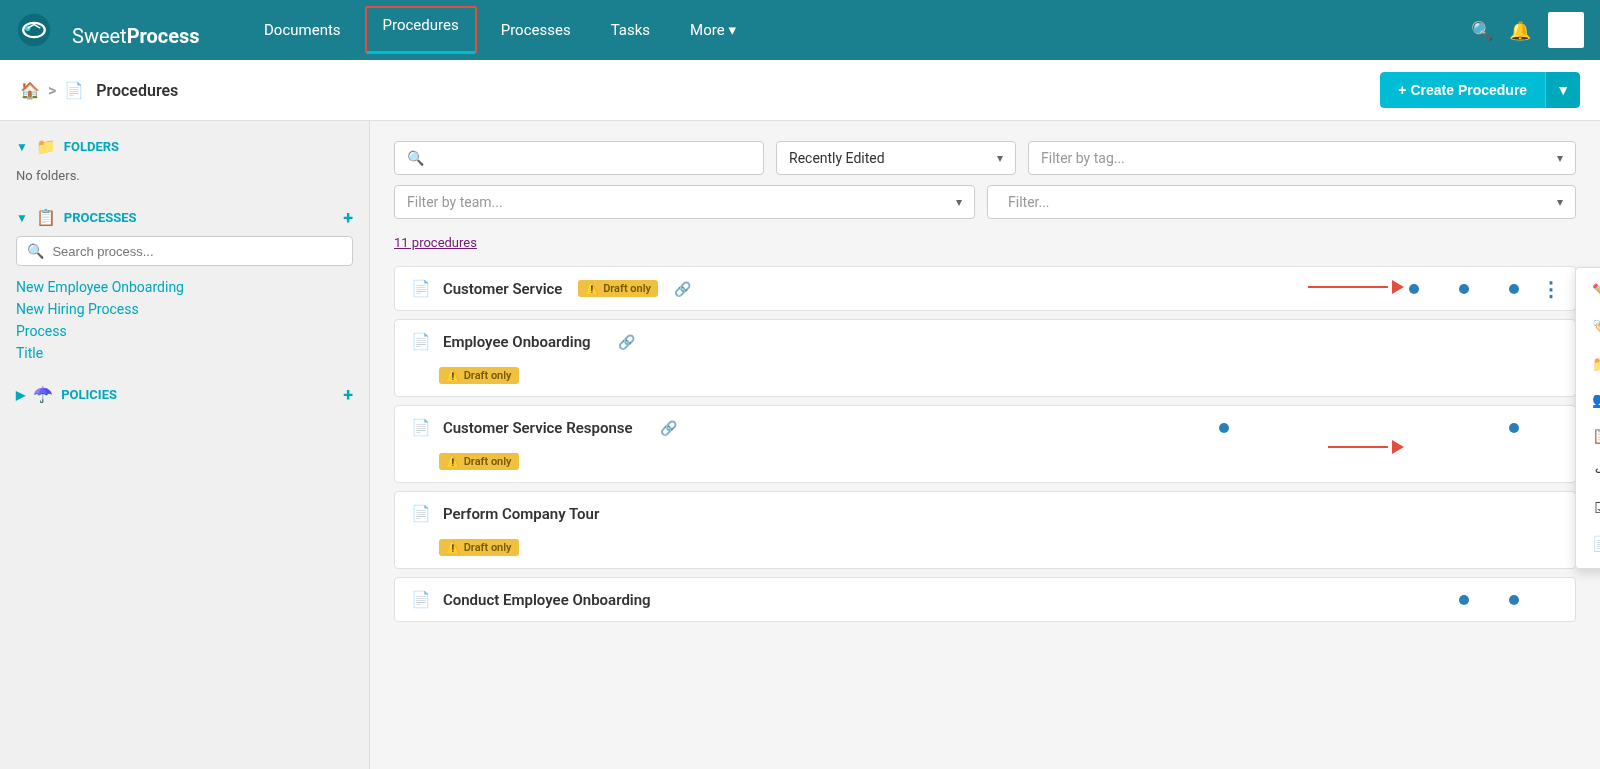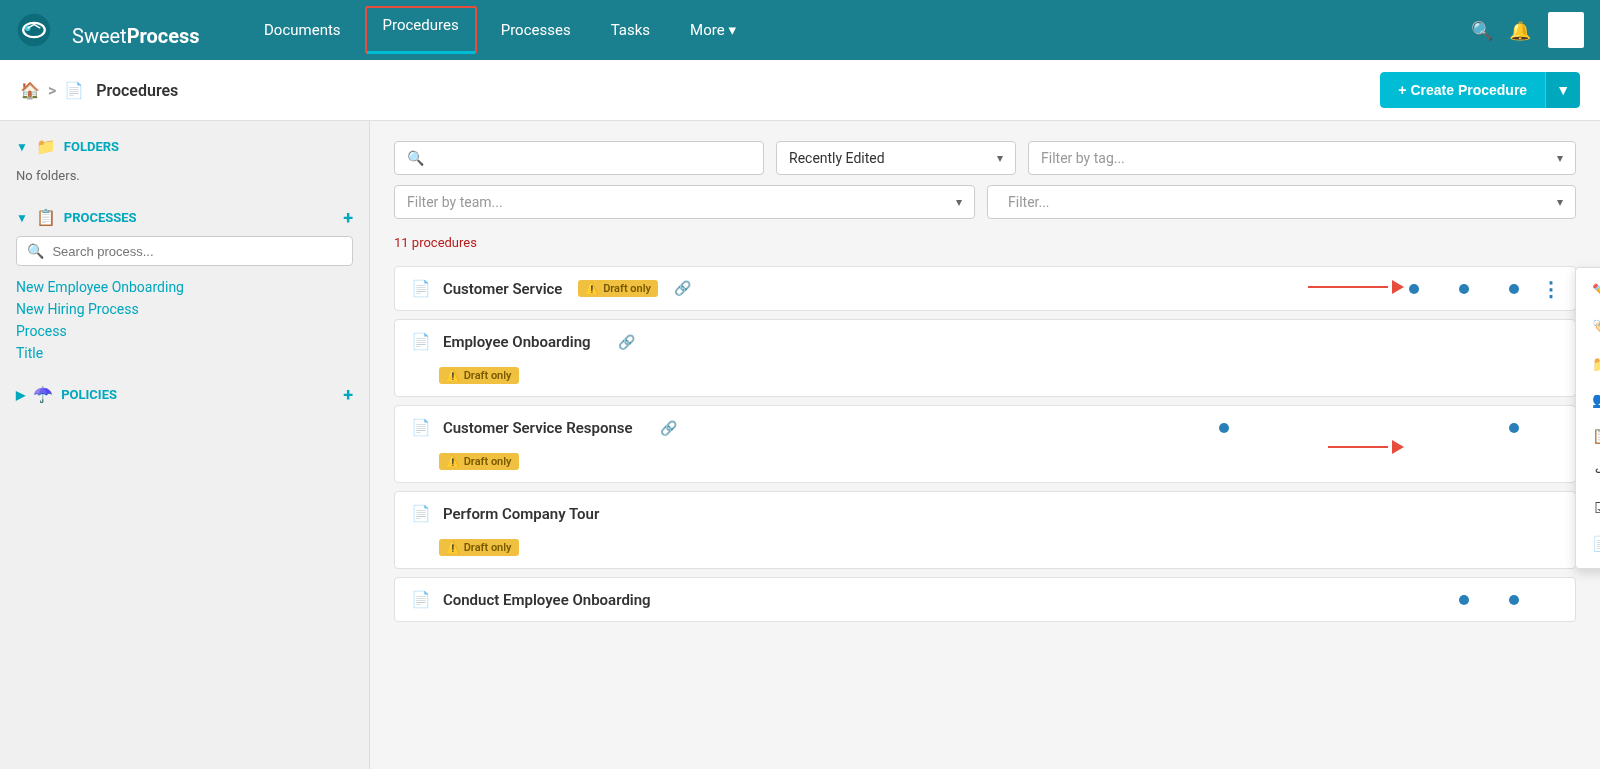--- a/index.html
+++ b/index.html
@@ -260,22 +260,23 @@
       border-radius: 4px;
       padding: 8px 12px;
       gap: 8px;
       cursor: pointer;
       flex: 1;
     }
     .filter-wide-text { font-size: 14px; color: #999; flex: 1; }
 
     .procedures-count {
       font-size: 13px;
-      color: #b91c1c;
+      color: #701a75;
       margin-bottom: 16px;
+      text-decoration: underline;
     }
 
     
     .procedure-item {
       background: white;
       border: 1px solid #e0e0e0;
       border-radius: 4px;
       padding: 12px 16px;
       margin-bottom: 8px;
       display: flex;
@@ -315,21 +316,21 @@
       margin-right: 40px;
     }
     .blue-dot {
       width: 10px;
       height: 10px;
       background: #2980b9;
       border-radius: 50%;
     }
     .proc-info {
       display: flex;
-      align-items: flex-start;
+      align-items: center;
       gap: 8px;
       flex: 1;
     }
 
     
     .dropdown-menu {
       position: absolute;
       right: 0;
       top: 0;
       background: white;

